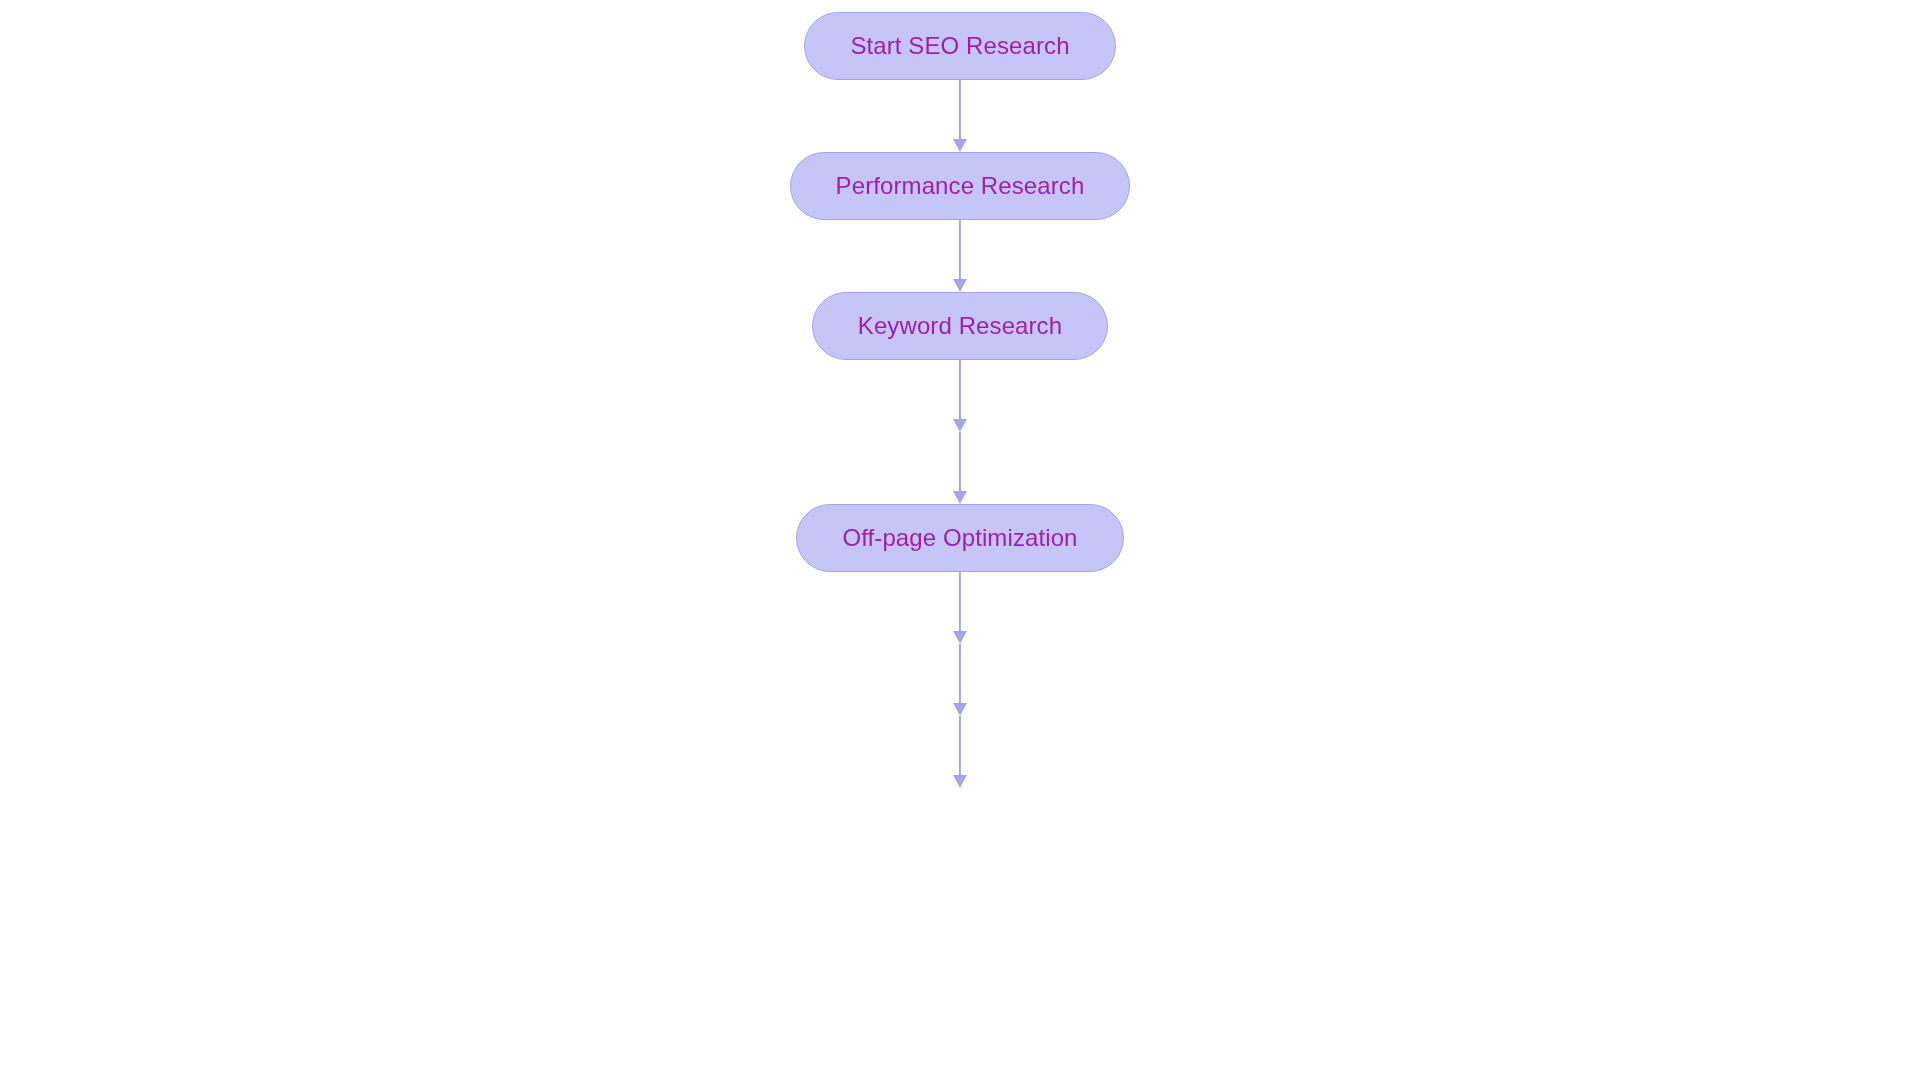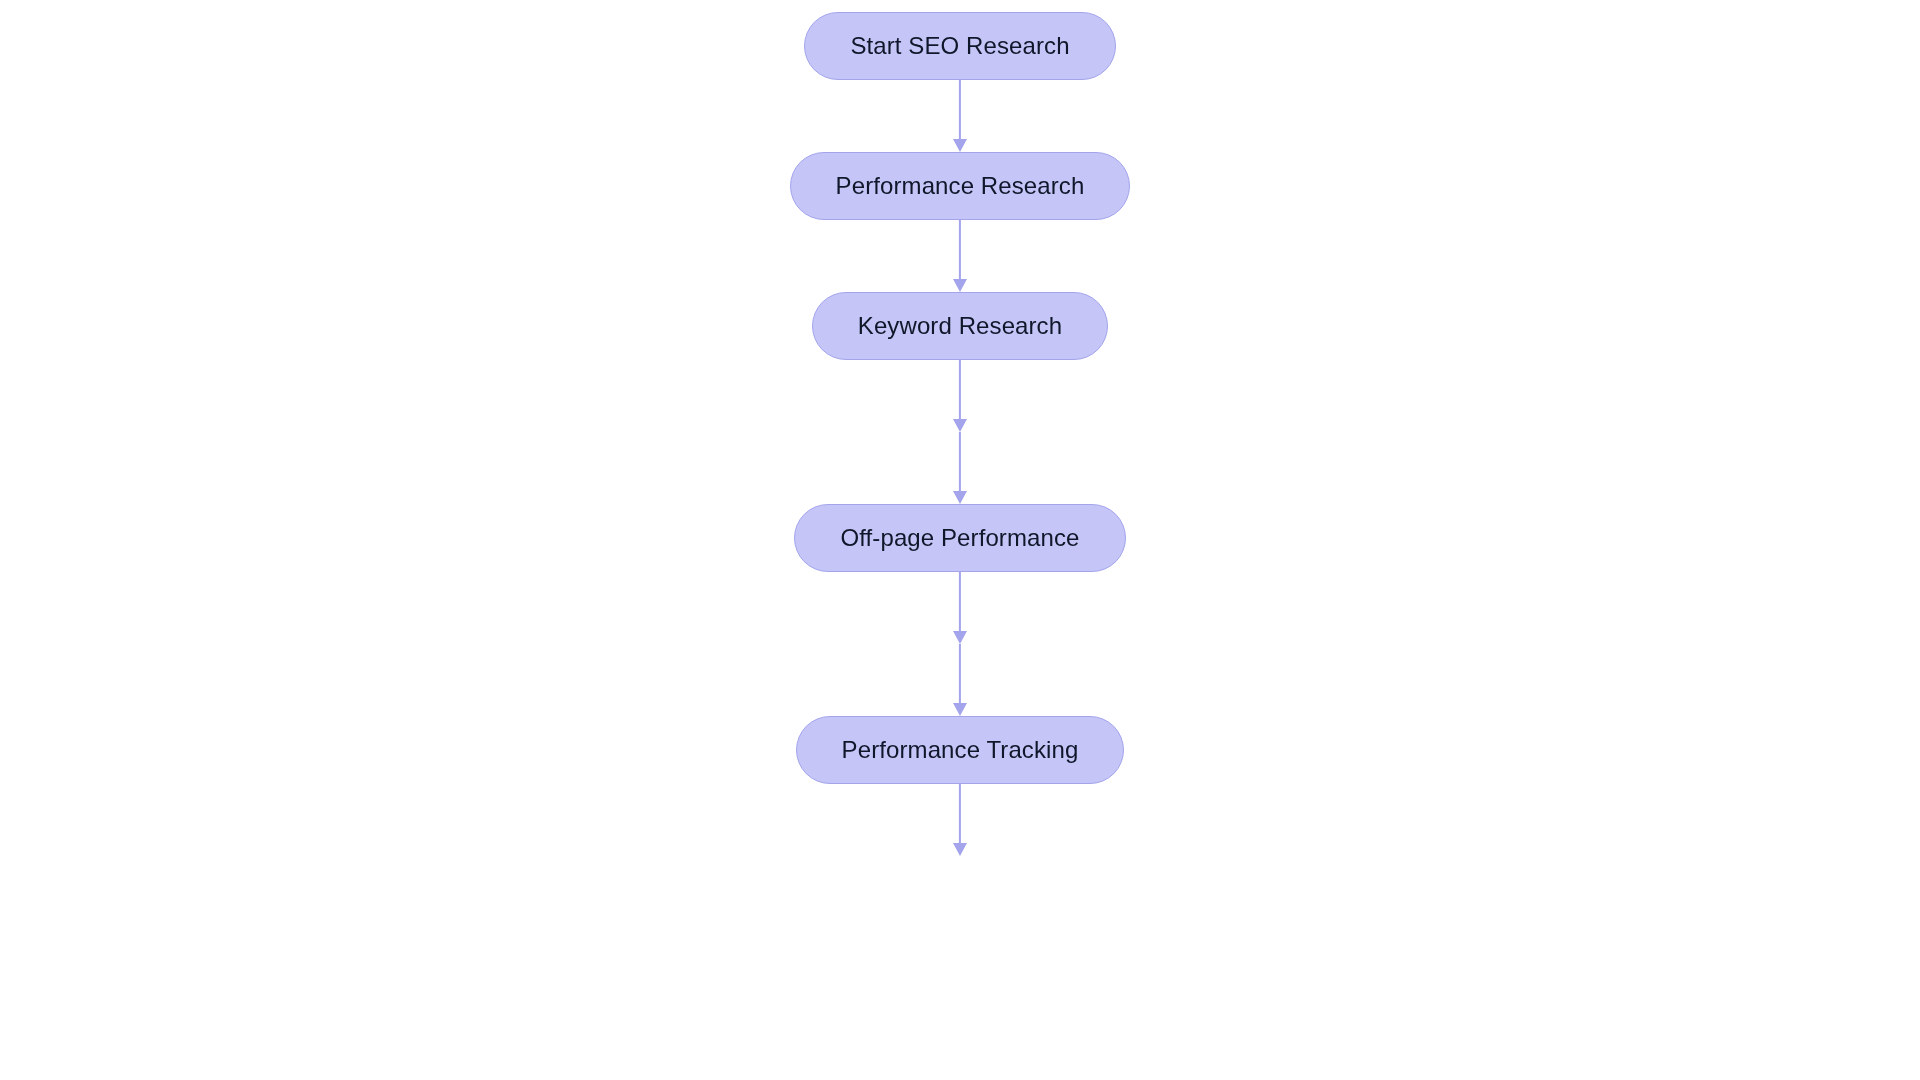--- a/index.html
+++ b/index.html
@@ -34,21 +34,21 @@
     padding-top: 12px;
     box-sizing: border-box;
   }
 
   .node {
     box-sizing: border-box;
     height: 68px;
     border-radius: 34px;
     background: #c5c6f7;
     border: 1.6px solid #a3a4ec;
-    color: #0f172a;
+    color: #a21caf;
     font-size: 24px;
     font-weight: 400;
     letter-spacing: 0.1px;
     display: flex;
     align-items: center;
     justify-content: center;
     padding: 0 45px;
     white-space: nowrap;
     line-height: 1;
     flex: none;
@@ -107,34 +107,33 @@
       <div class="stem"></div>
       <div class="head"></div>
     </div>
 
 
     <div class="connector">
       <div class="stem"></div>
       <div class="head"></div>
     </div>
 
-    <div class="node">Off-page Performance</div>
+    <div class="node">Off-page Optimization</div>
 
     <div class="connector">
       <div class="stem"></div>
       <div class="head"></div>
     </div>
 
 
     <div class="connector">
       <div class="stem"></div>
       <div class="head"></div>
     </div>
 
-    <div class="node">Performance Tracking</div>
 
     <div class="connector">
       <div class="stem"></div>
       <div class="head"></div>
     </div>
 
 
   </div>
 </div>
 

